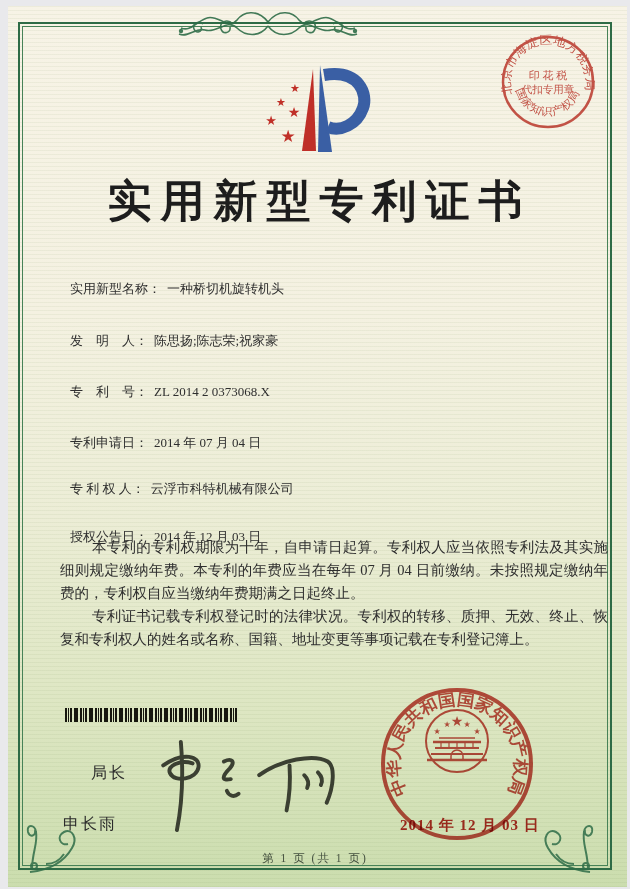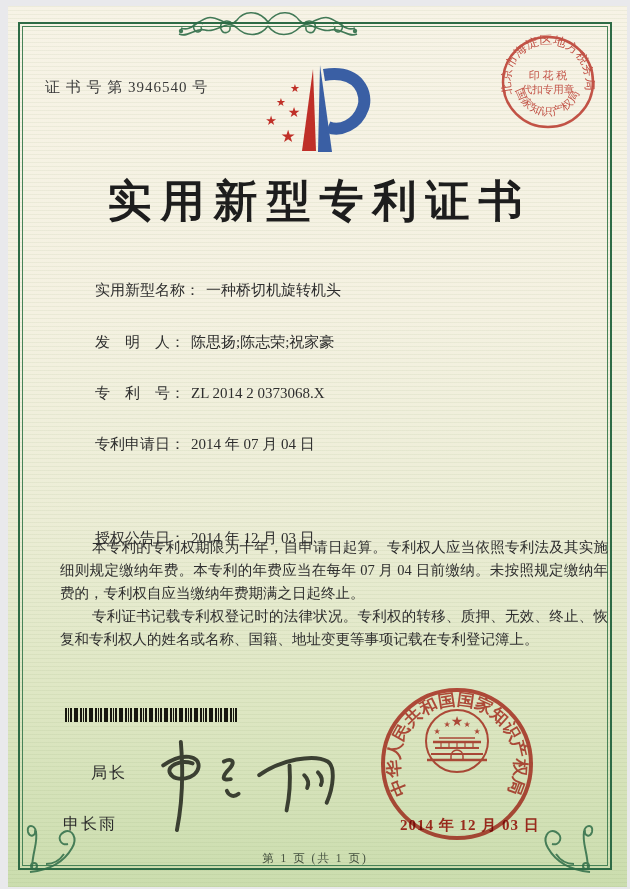--- a/index.html
+++ b/index.html
@@ -19,21 +19,21 @@
     border:2px solid #2e6b46;box-sizing:border-box;
   }
   .frame::after{
     content:"";position:absolute;left:2px;top:2px;right:2px;bottom:2px;
     border:1px solid #478257;
   }
   .abs{position:absolute;}
   .cert-no{left:37px;top:72px;font-size:15px;color:#3a3a3a;letter-spacing:1px;}
   .title{left:10px;top:166px;width:594px;text-align:center;font-size:44px;font-weight:bold;
          color:#1d1d1d;letter-spacing:9px;text-indent:9px;}
-  .field{left:72px;font-size:15px;color:#2e2e2e;white-space:pre;}
+  .field{left:49px;font-size:13px;color:#2e2e2e;white-space:pre;}
   .field .val{margin-left:6px;}
   .f1{top:258px;} .f2{top:310px;} .f3{top:361px;} .f4{top:412px;} .f5{top:458px;} .f6{top:506px;}
   .paras{left:52px;top:530px;width:548px;color:#2e2e2e;font-size:14.5px;line-height:23px;
          text-align:justify;}
   .paras p{margin:0;text-indent:2.2em;}
   .barcode{left:57px;top:702px;width:172px;height:14px;
     background-image:
       repeating-linear-gradient(90deg,#17170f 0 2px,rgba(0,0,0,0) 2px 5px),
       repeating-linear-gradient(90deg,#17170f 0 1px,rgba(0,0,0,0) 1px 3px);
   }
@@ -74,21 +74,20 @@
       <path d="M10,68 C30,66 44,58 52,44 C58,34 52,24 44,28 C36,32 40,42 48,40"></path>
       <path d="M12,66 C12,48 18,40 16,28 C15,20 6,20 8,28 C10,34 16,32 15,26"></path>
       <path d="M26,60 c8,0 14,-4 18,-10"></path>
       <circle cx="14" cy="62" r="3"></circle>
     </g>
   </svg>
   <svg class="abs orn-br" width="80" height="72" viewBox="0 0 80 72">
     <use href="#cornScroll" transform="translate(80,0) scale(-1,1)"></use>
   </svg>
 
-  <div class="abs cert-no">证 书 号 第 3946540 号</div>
 
   <svg class="abs" style="left:232px;top:49px;" width="160" height="110" viewBox="0 0 160 110">
     <polygon points="62,96 73,14 76,96" fill="#bf2f28"></polygon>
     <polygon points="80,10 78,97 92,97" fill="#3a5fa4"></polygon>
     <path d="M84,20 C120,14 128,40 123,53 C117,70 100,77 88,72" stroke="#3a5fa4" stroke-width="12" fill="none"></path>
     <g fill="#c03028" font-family="DejaVu Sans, sans-serif" text-anchor="middle">
       <text x="55" y="37" font-size="11">★</text>
       <text x="41" y="51" font-size="11">★</text>
       <text x="54" y="62" font-size="14">★</text>
       <text x="31" y="70" font-size="13">★</text>
@@ -120,20 +119,23 @@
     <span>实用新型名称：</span><span class="val">一种桥切机旋转机头</span>
   </div>
   <div class="abs field f2">
     <span>发　明　人：</span><span class="val">陈思扬;陈志荣;祝家豪</span>
   </div>
   <div class="abs field f3">
     <span>专　利　号：</span><span class="val">ZL 2014 2 0373068.X</span>
   </div>
   <div class="abs field f4">
     <span>专利申请日：</span><span class="val">2014 年 07 月 04 日</span>
+  </div>
+  <div class="abs field f5">
+    <span>专 利 权 人：</span><span class="val">云浮市科特机械有限公司</span>
   </div>
   <div class="abs field f6">
     <span>授权公告日：</span><span class="val">2014 年 12 月 03 日</span>
   </div>
 
   <div class="abs paras">
     <p>本专利的专利权期限为十年，自申请日起算。专利权人应当依照专利法及其实施细则规定缴纳年费。本专利的年费应当在每年 07 月 04 日前缴纳。未按照规定缴纳年费的，专利权自应当缴纳年费期满之日起终止。</p>
     <p>专利证书记载专利权登记时的法律状况。专利权的转移、质押、无效、终止、恢复和专利权人的姓名或名称、国籍、地址变更等事项记载在专利登记簿上。</p>
   </div>
 

